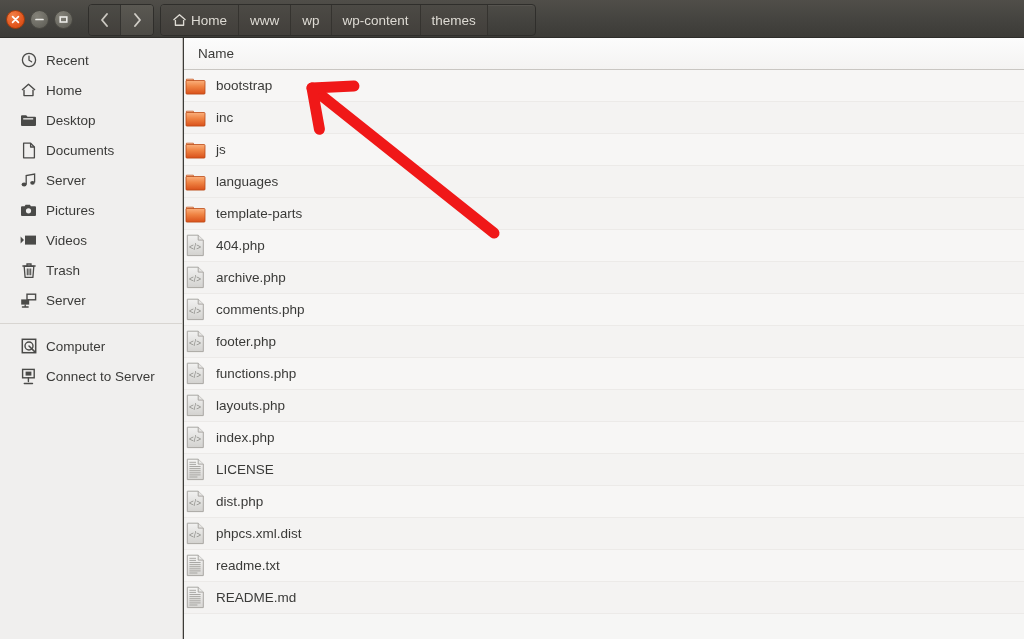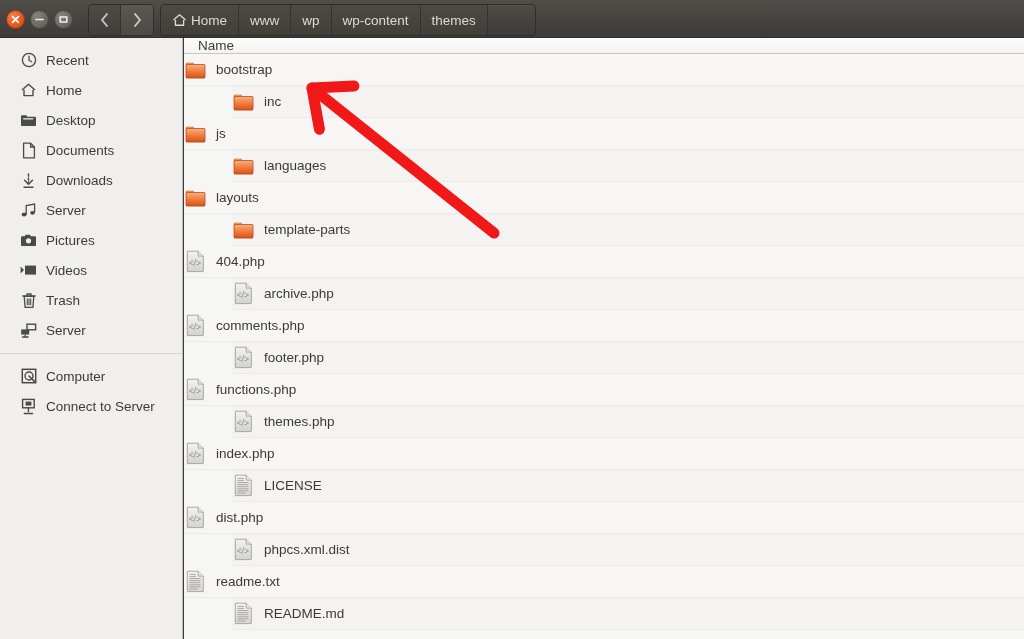--- a/index.html
+++ b/index.html
@@ -144,21 +144,21 @@
 
   
   .main {
     position: absolute;
     left: 184px; top: 38px;
     width: 840px; height: 601px;
     background: #f6f6f5;
     overflow: hidden;
   }
   .col-header {
-    height: 16px;
+    height: 32px;
     background: linear-gradient(to bottom, #fcfcfc 0%, #f4f3f2 100%);
     border-bottom: 1px solid #c9c6c2;
     display: flex;
     align-items: center;
     box-sizing: border-box;
   }
   .col-header .col-name {
     padding-left: 14px;
     font-size: 13.5px;
     color: #3b3b39;
@@ -166,21 +166,21 @@
   .rows { position: relative; }
   .frow {
     height: 32px;
     display: flex;
     align-items: center;
     gap: 10px;
     border-bottom: 1px solid #eceae8;
     box-sizing: border-box;
     background: #f7f6f5;
   }
-  .frow.alt { background: #f4f3f2; margin-left: 48px; }
+  .frow.alt { background: #f4f3f2; }
   .frow .fico {
     width: 22px; height: 24px;
     flex: 0 0 22px;
     display: flex; align-items: center; justify-content: center;
   }
   .frow .fname {
     font-size: 13.5px;
     color: #3a3a38;
     white-space: nowrap;
   }
@@ -291,30 +291,20 @@
         <span class="ico">
           <svg width="14" height="17" viewBox="0 0 14 17">
             <path d="M1.6 1.2 H8.6 L12.4 5 V15.8 H1.6 Z" fill="none" stroke="#4a4a48" stroke-width="1.3" stroke-linejoin="round"></path>
          <path d="M8.6 1.2 V5 H12.4" fill="none" stroke="#4a4a48" stroke-width="1.3" stroke-linejoin="round"></path>
           </svg>
         </span>
         <span class="lbl">Documents</span>
       </div>
       <div class="side-item">
         <span class="ico">
-          <svg width="15" height="17" viewBox="0 0 15 17">
-            <path d="M7.5 2 V11" stroke="#4a4a48" stroke-width="1.4" stroke-linecap="round" stroke-dasharray="2.3 1.7"></path>
-         <path d="M3.6 8.2 L7.5 12.2 L11.4 8.2" fill="none" stroke="#4a4a48" stroke-width="1.5" stroke-linecap="round" stroke-linejoin="round"></path>
-         <path d="M3 15.2 H12" stroke="#4a4a48" stroke-width="1.4" stroke-linecap="round"></path>
-          </svg>
-        </span>
-        <span class="lbl">Downloads</span>
-      </div>
-      <div class="side-item">
-        <span class="ico">
           <svg width="17" height="16" viewBox="0 0 17 16">
             <path d="M6.2 12.4 V3.6 L14.6 2.1 V10.6" fill="none" stroke="#4a4a48" stroke-width="1.3"></path>
          <ellipse cx="4.1" cy="12.6" rx="2.5" ry="2.0" fill="#4a4a48"></ellipse>
          <ellipse cx="12.5" cy="10.8" rx="2.3" ry="1.9" fill="#4a4a48"></ellipse>
           </svg>
         </span>
         <span class="lbl">Server</span>
       </div>
       <div class="side-item">
         <span class="ico">
@@ -459,58 +449,38 @@
            <stop offset="0" stop-color="#fdd9bf"></stop>
                 <stop offset="1" stop-color="#f4b489"></stop>
          </linearGradient>
        </defs>
        <path d="M1.4 2.2 h7.0 v3.0 h-7.0 Z" fill="url(#ft)" stroke="#c7561f" stroke-width="0.8"></path>
        <path d="M1.0 4.4 a0.9 0.9 0 0 1 0.9-0.9 h17.2 a0.9 0.9 0 0 1 0.9 0.9 V16.2 a0.9 0.9 0 0 1-0.9 0.9 H1.9 a0.9 0.9 0 0 1-0.9-0.9 Z" fill="url(#fg)" stroke="#bb4a16" stroke-width="0.8"></path>
           </svg>
         </span>
         <span class="fname">languages</span>
       </div>
-      <div class="frow">
+      <div class="frow alt">
         <span class="fico">
           <svg width="21" height="18" viewBox="0 0 21 18">
             <defs>
          <linearGradient id="fg" x1="0" y1="0" x2="0" y2="1">
            <stop offset="0" stop-color="#fbb07c"></stop>
                 <stop offset="0.45" stop-color="#ef8343"></stop>
            <stop offset="1" stop-color="#d9501a"></stop>
          </linearGradient>
          <linearGradient id="ft" x1="0" y1="0" x2="0" y2="1">
            <stop offset="0" stop-color="#fdd9bf"></stop>
                 <stop offset="1" stop-color="#f4b489"></stop>
          </linearGradient>
        </defs>
        <path d="M1.4 2.2 h7.0 v3.0 h-7.0 Z" fill="url(#ft)" stroke="#c7561f" stroke-width="0.8"></path>
        <path d="M1.0 4.4 a0.9 0.9 0 0 1 0.9-0.9 h17.2 a0.9 0.9 0 0 1 0.9 0.9 V16.2 a0.9 0.9 0 0 1-0.9 0.9 H1.9 a0.9 0.9 0 0 1-0.9-0.9 Z" fill="url(#fg)" stroke="#bb4a16" stroke-width="0.8"></path>
           </svg>
         </span>
-        <span class="fname">layouts</span>
-      </div>
-      <div class="frow alt">
-        <span class="fico">
-          <svg width="21" height="18" viewBox="0 0 21 18">
-            <defs>
-         <linearGradient id="fg" x1="0" y1="0" x2="0" y2="1">
-           <stop offset="0" stop-color="#fbb07c"></stop>
-                <stop offset="0.45" stop-color="#ef8343"></stop>
-           <stop offset="1" stop-color="#d9501a"></stop>
-         </linearGradient>
-         <linearGradient id="ft" x1="0" y1="0" x2="0" y2="1">
-           <stop offset="0" stop-color="#fdd9bf"></stop>
-                <stop offset="1" stop-color="#f4b489"></stop>
-         </linearGradient>
-       </defs>
-       <path d="M1.4 2.2 h7.0 v3.0 h-7.0 Z" fill="url(#ft)" stroke="#c7561f" stroke-width="0.8"></path>
-       <path d="M1.0 4.4 a0.9 0.9 0 0 1 0.9-0.9 h17.2 a0.9 0.9 0 0 1 0.9 0.9 V16.2 a0.9 0.9 0 0 1-0.9 0.9 H1.9 a0.9 0.9 0 0 1-0.9-0.9 Z" fill="url(#fg)" stroke="#bb4a16" stroke-width="0.8"></path>
-          </svg>
-        </span>
         <span class="fname">template-parts</span>
       </div>
       <div class="frow">
         <span class="fico">
           <svg width="19" height="23" viewBox="0 0 19 23">
             <defs>
          <linearGradient id="dg" x1="0" y1="0" x2="0" y2="1">
            <stop offset="0" stop-color="#f2f2f1"></stop>
                 <stop offset="1" stop-color="#d3d2cf"></stop>
          </linearGradient>
@@ -593,21 +563,21 @@
          <linearGradient id="dg" x1="0" y1="0" x2="0" y2="1">
            <stop offset="0" stop-color="#f2f2f1"></stop>
                 <stop offset="1" stop-color="#d3d2cf"></stop>
          </linearGradient>
        </defs>
        <path d="M1.3 1.2 H12.2 L17.3 6.1 V21.6 H1.3 Z" fill="url(#dg)" stroke="#a9a7a3" stroke-width="1"></path>
        <path d="M12.2 1.2 V6.1 H17.3" fill="#e6e5e3" stroke="#a9a7a3" stroke-width="1" stroke-linejoin="round"></path>
        <text x="9.0" y="15.6" font-family="'Liberation Sans',sans-serif" font-size="8.2" fill="#8d8c88" text-anchor="middle">&lt;/&gt;</text>
           </svg>
         </span>
-        <span class="fname">themes.php</span>
+        <span class="fname">layouts.php</span>
       </div>
       <div class="frow">
         <span class="fico">
           <svg width="19" height="23" viewBox="0 0 19 23">
             <defs>
          <linearGradient id="dg" x1="0" y1="0" x2="0" y2="1">
            <stop offset="0" stop-color="#f2f2f1"></stop>
                 <stop offset="1" stop-color="#d3d2cf"></stop>
          </linearGradient>
        </defs>

